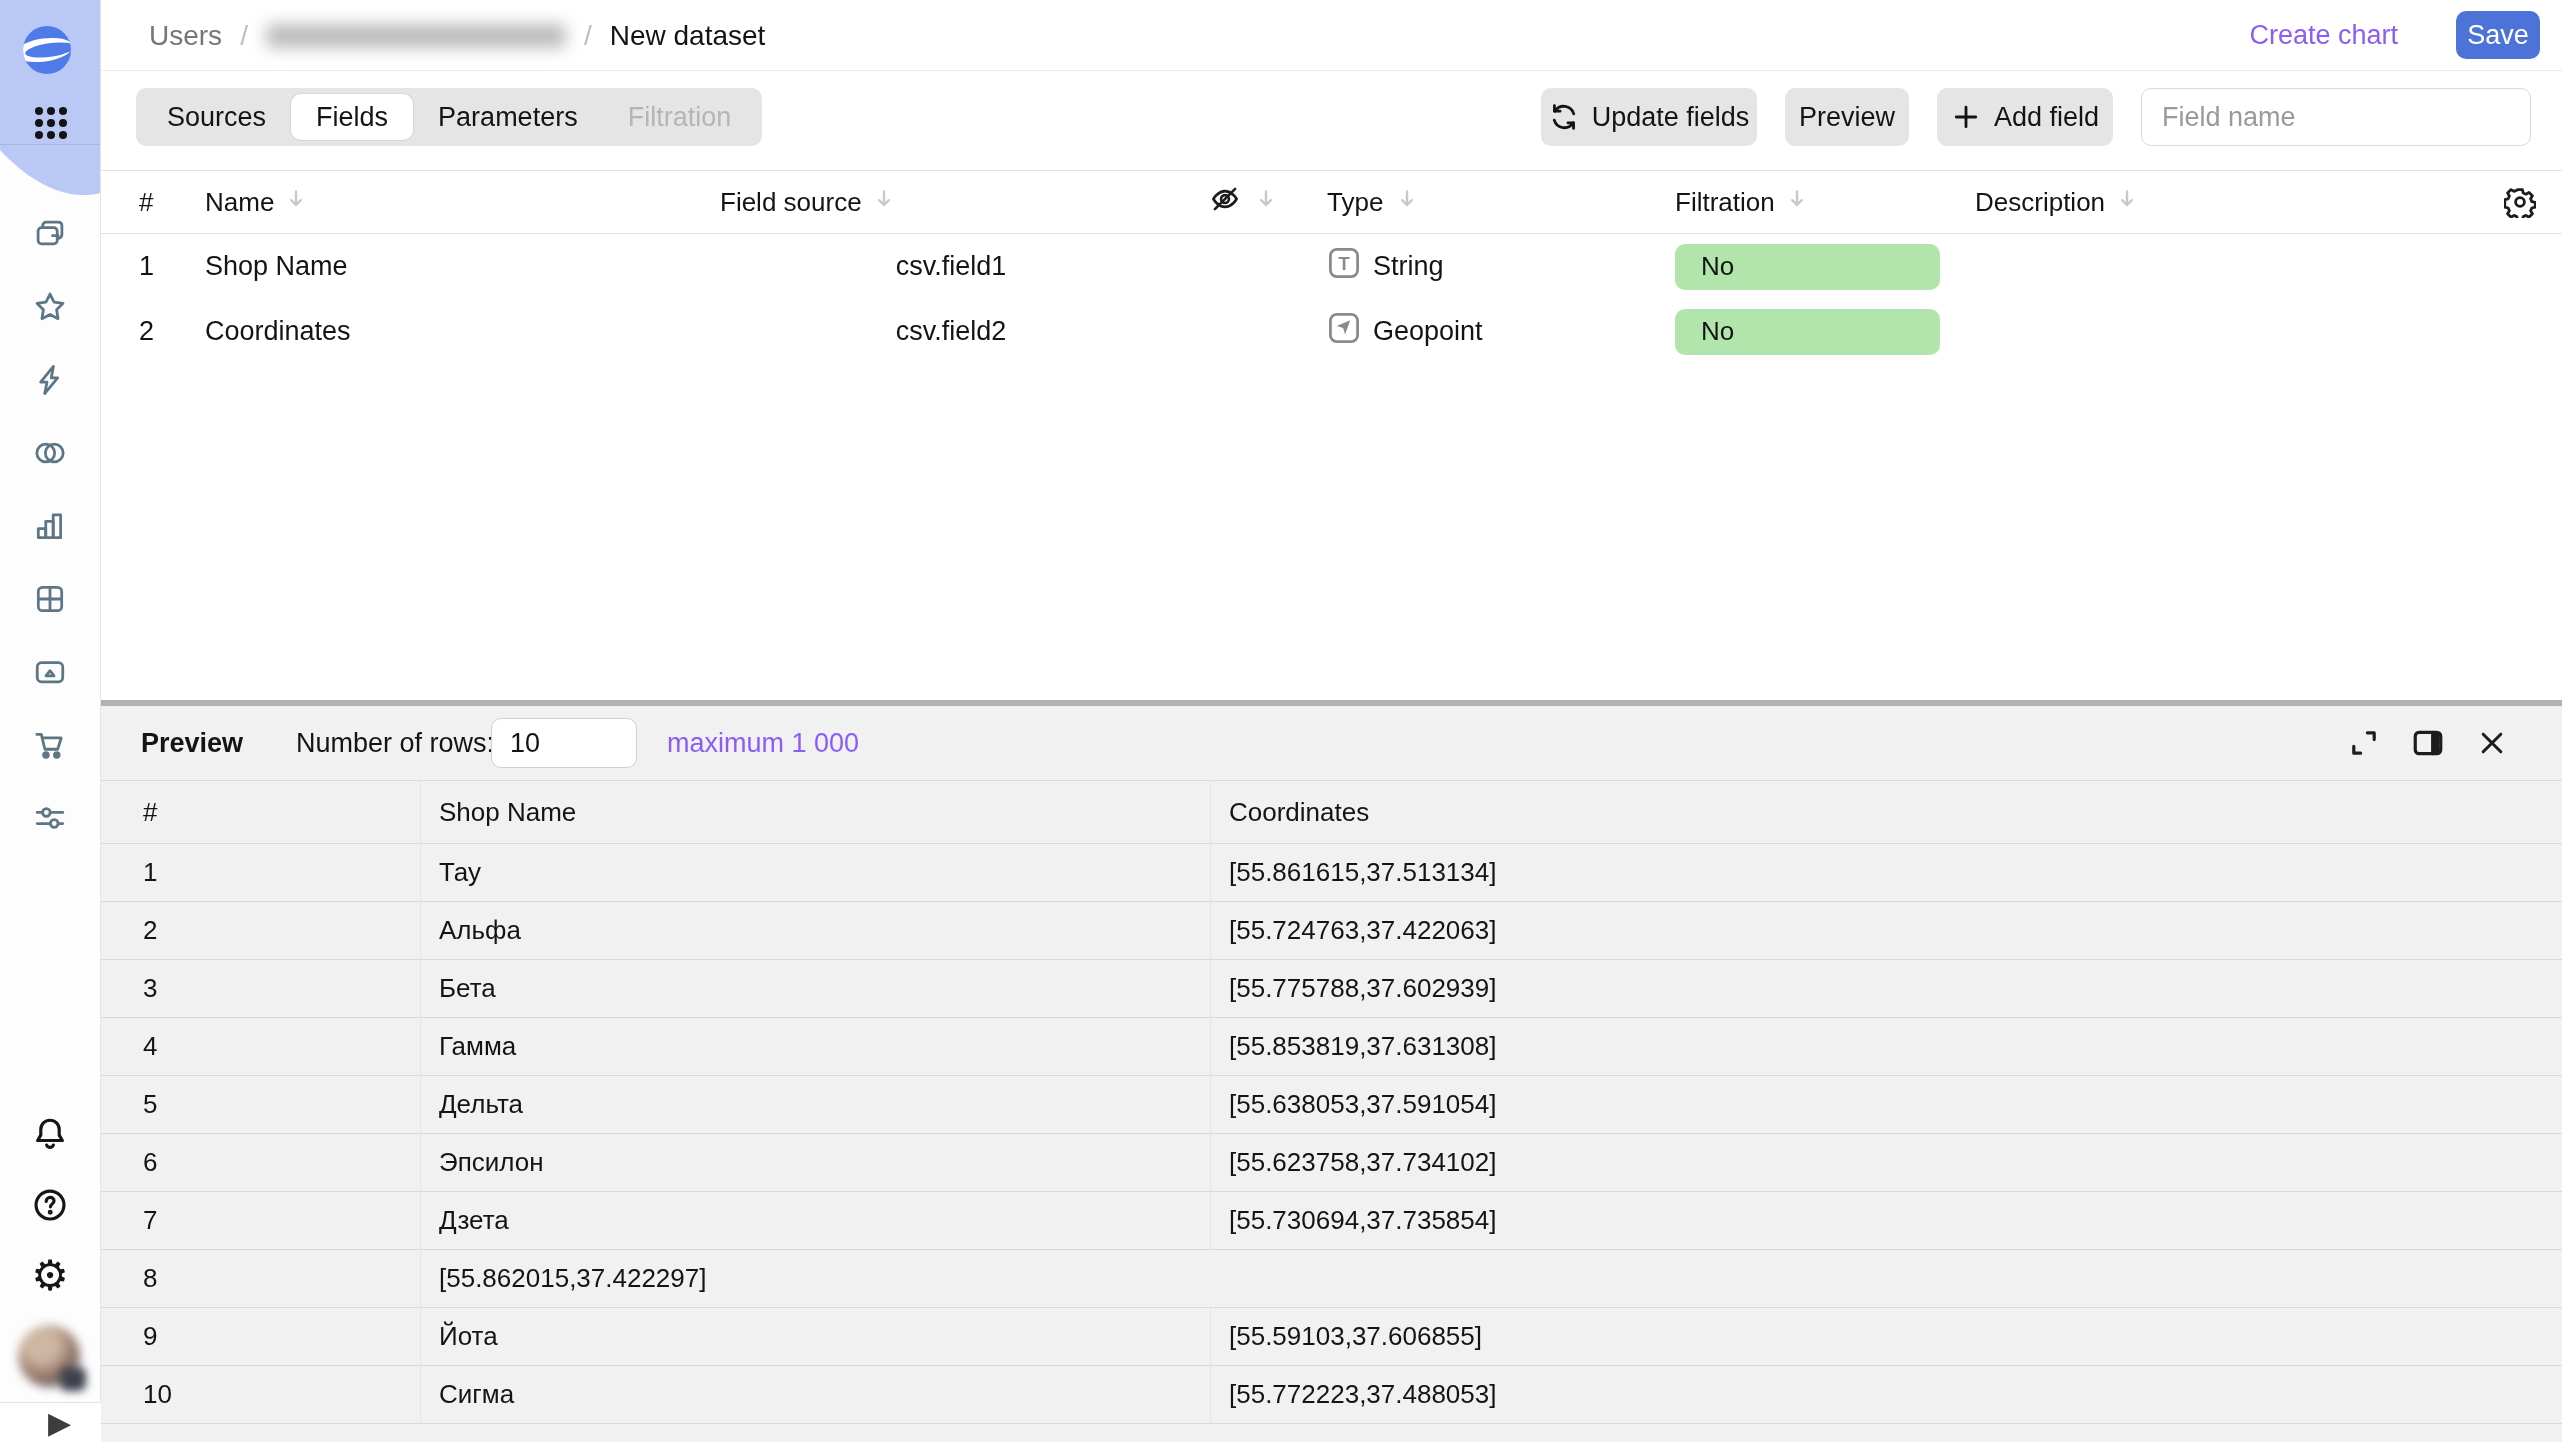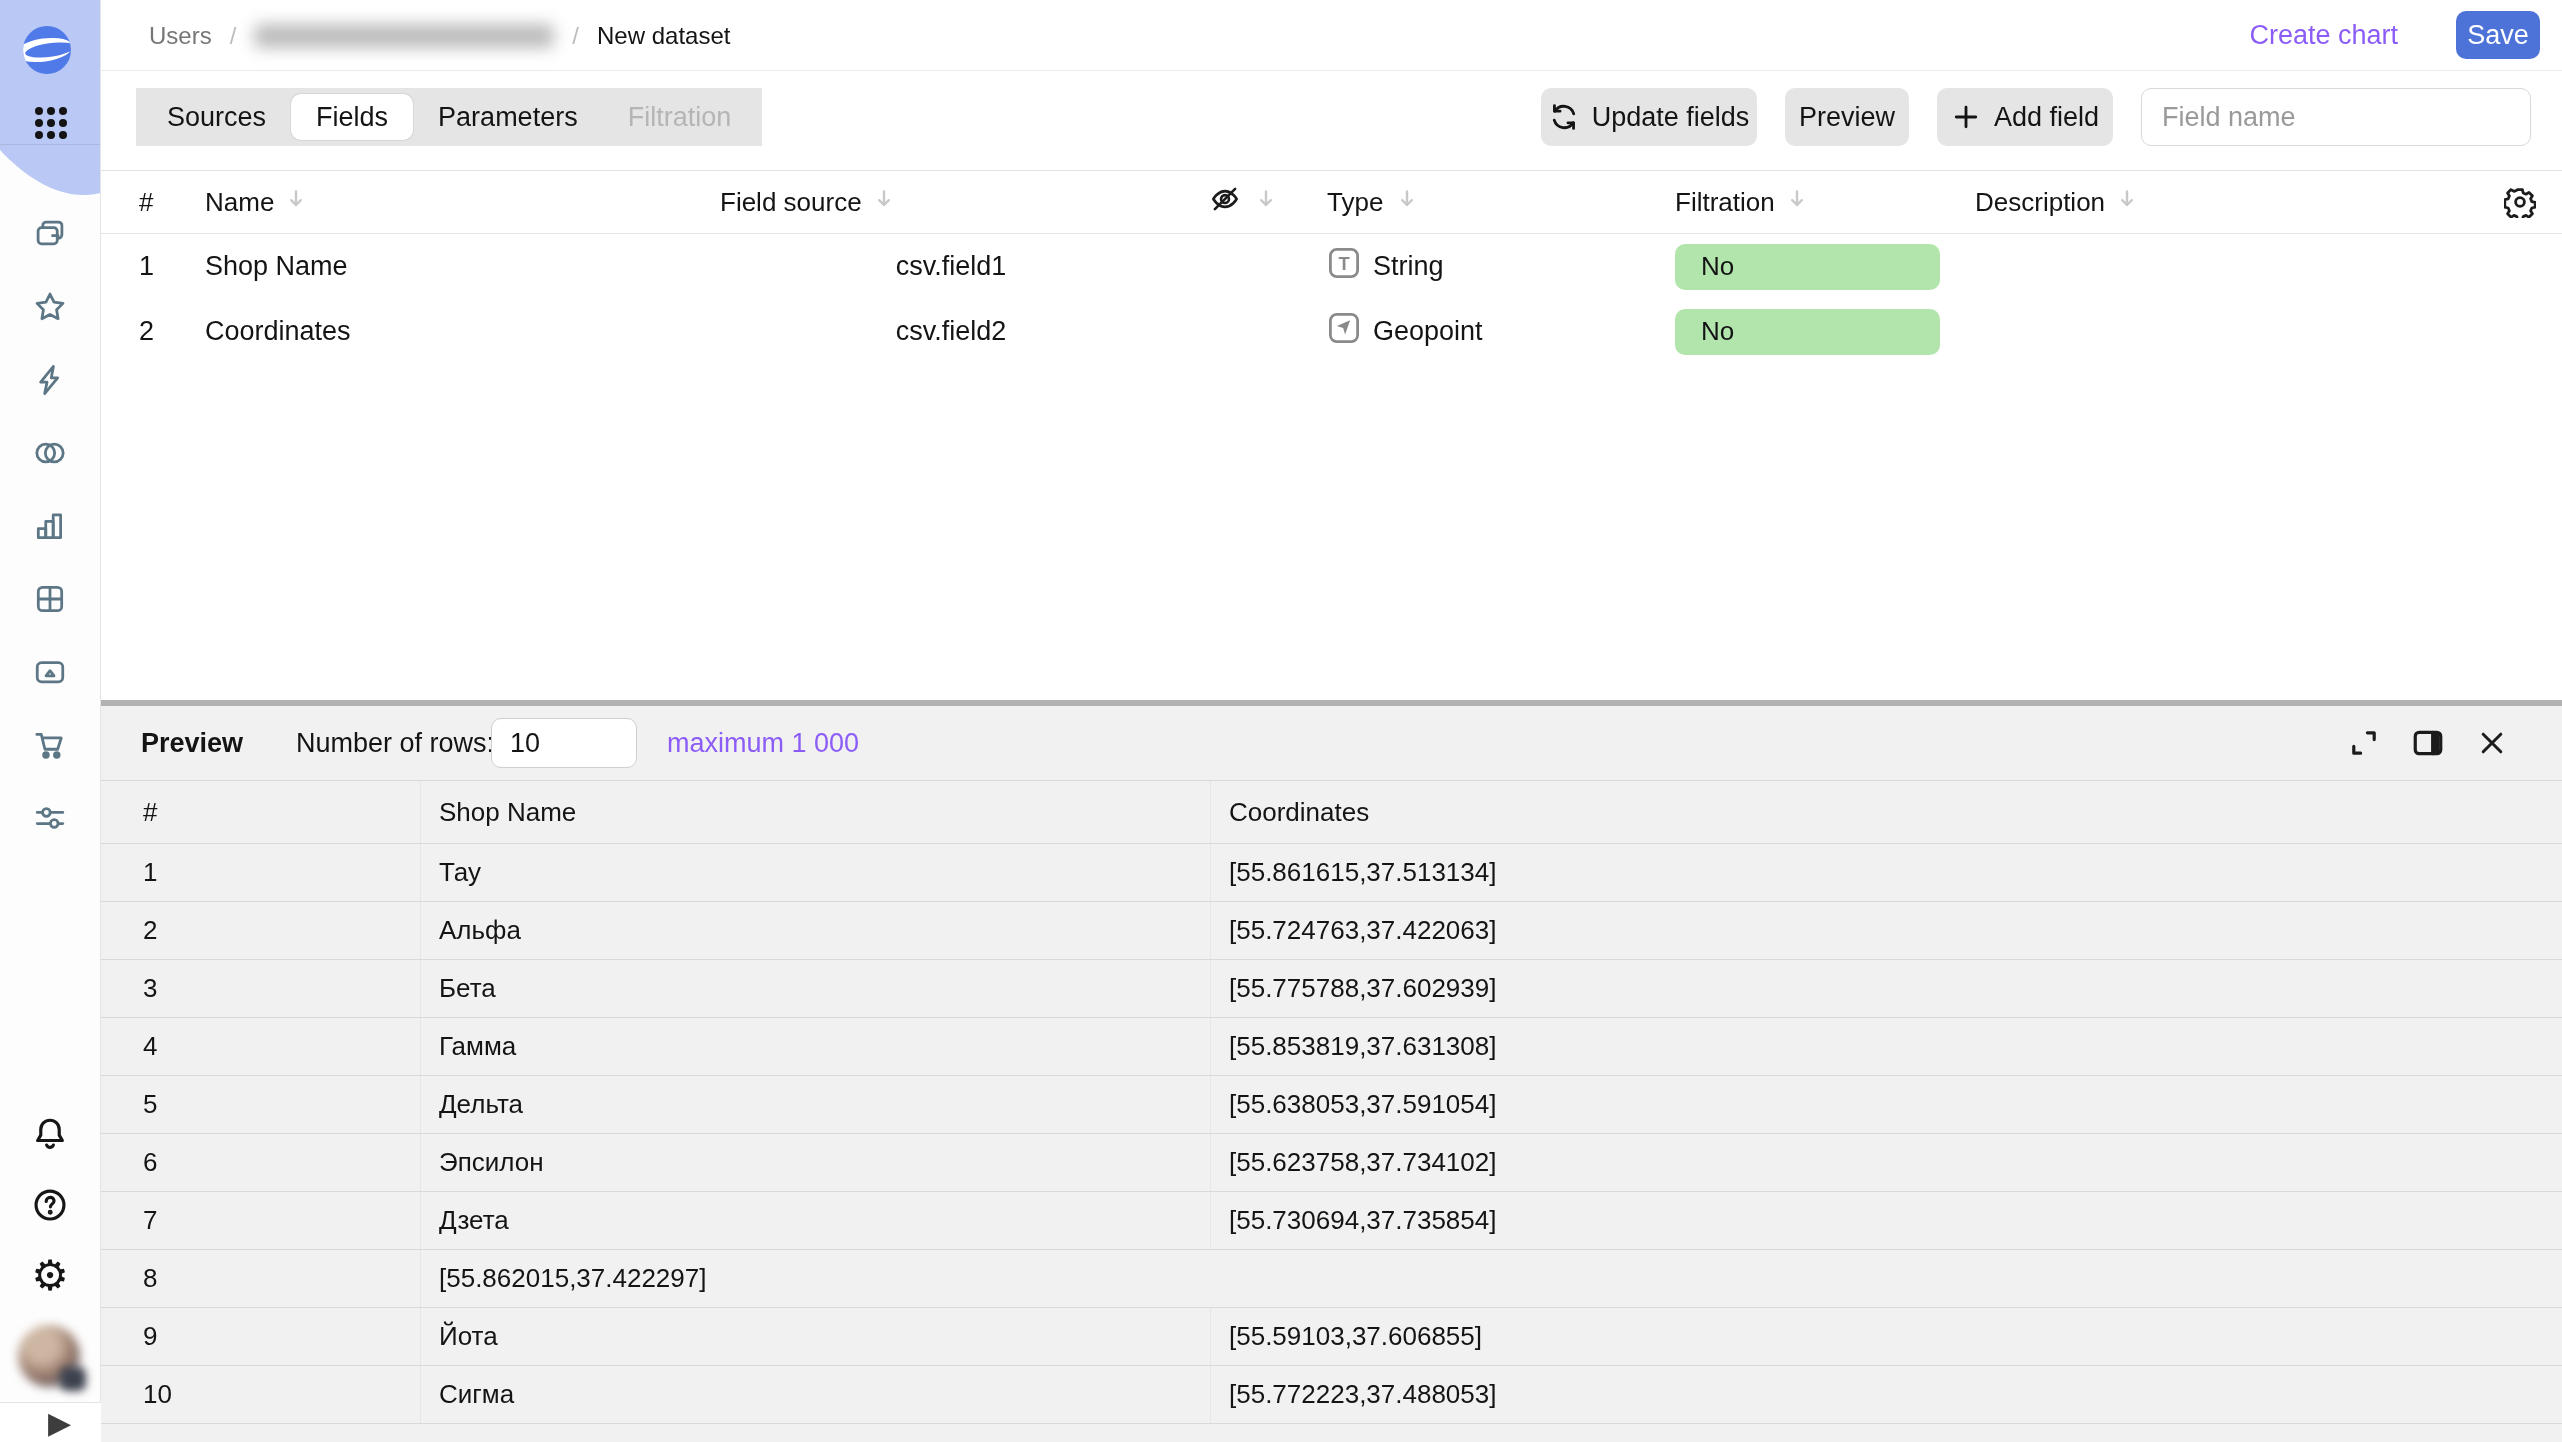--- a/index.html
+++ b/index.html
@@ -28,31 +28,31 @@
     background:radial-gradient(circle at 38% 32%,#cdb6a2 0 28%,#97796b 55%,#5c5862 85%,#474a55 100%);
     filter:blur(5px);}
   .avatar-badge{position:absolute;right:-4px;bottom:-2px;width:26px;height:24px;border-radius:7px;background:#3c414d;filter:blur(4px);}
   .expand-bar{position:absolute;left:0;bottom:0;width:101px;height:40px;border-top:1px solid #e4e4e4;background:#fff;display:flex;align-items:center;cursor:pointer;}
   .play{margin-left:48px;font-size:30px;color:#3d3d3d;line-height:1;}
 
   
   .main{position:absolute;left:101px;top:0;right:0;bottom:0;}
 
   .topbar{position:relative;height:71px;border-bottom:1px solid #ebebeb;}
-  .breadcrumb{position:absolute;left:48px;top:0;height:71px;display:flex;align-items:center;gap:18px;font-size:24px;}
+  .breadcrumb{position:absolute;left:48px;top:0;height:71px;display:flex;align-items:center;gap:18px;font-size:28px;}
   .bc-root{color:#767676;cursor:pointer;}
   .bc-sep{color:#bdbdbd;}
   .blur-email{width:300px;height:24px;border-radius:6px;background:#a5a5a5;filter:blur(8px);opacity:.75;cursor:pointer;}
   .bc-current{color:#141414;}
   .create-chart{position:absolute;right:164px;top:0;height:71px;display:flex;align-items:center;color:#8b5cf6;font-size:27px;cursor:pointer;}
   .save-btn{position:absolute;right:22px;top:11px;width:84px;height:48px;border-radius:10px;background:var(--accent-blue);
     color:#fff;font-size:27px;display:flex;align-items:center;justify-content:center;cursor:pointer;border:none;font-family:inherit;}
 
   .toolbar{position:relative;height:99px;}
-  .tabs{position:absolute;left:35px;top:17px;height:58px;background:var(--button-gray);border-radius:0;
+  .tabs{position:absolute;left:35px;top:17px;height:58px;background:var(--button-gray);border-radius:10px;
     display:flex;align-items:center;padding:0 6px;font-size:27px;}
   .tab{padding:0 25px;height:58px;display:flex;align-items:center;border-radius:10px;cursor:pointer;color:#141414;}
   .tab.active{background:#fff;height:46px;box-shadow:0 0 0 1px #d7d7d7;}
   .tab.disabled{color:#b5b5b5;cursor:default;}
   .btn{position:absolute;top:17px;height:58px;background:var(--button-gray);border-radius:10px;border:none;
     display:flex;align-items:center;justify-content:center;gap:13px;font-size:27px;font-family:inherit;color:#141414;cursor:pointer;}
   .btn svg{stroke:#141414;fill:none;stroke-width:1.5;stroke-linecap:round;stroke-linejoin:round;}
   .btn-update{left:1440px;width:216px;}
   .btn-preview{left:1684px;width:124px;}
   .btn-addfield{left:1836px;width:176px;}

